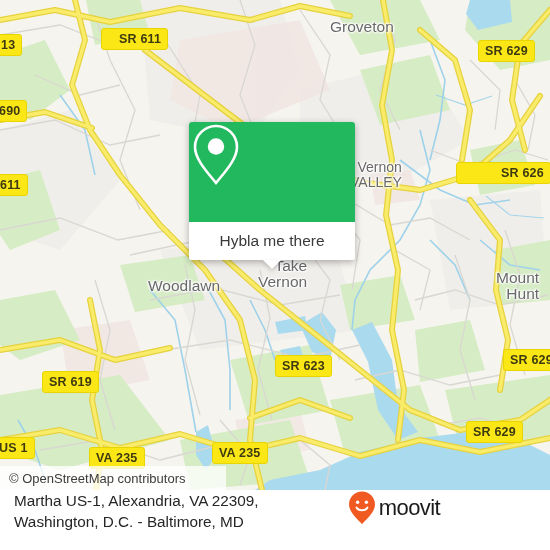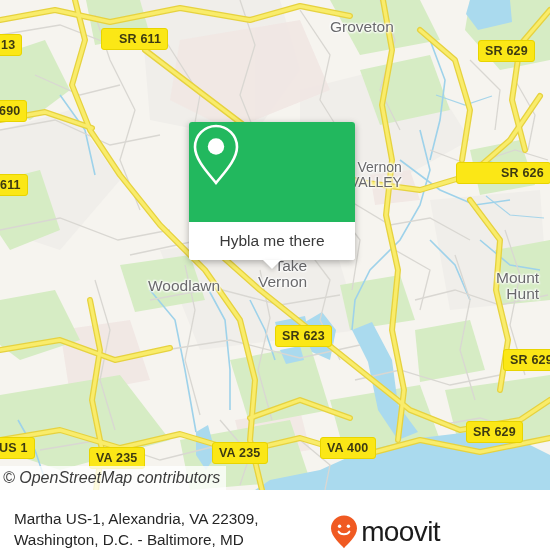--- a/index.html
+++ b/index.html
@@ -29,21 +29,21 @@
     color:#3d3a12;font-size:12.5px;font-weight:700;line-height:1;
     padding:3.5px 6px 4px 6px;white-space:nowrap;letter-spacing:.2px;
   }
 
   
   .attrib{
     position:absolute;left:0;top:466px;width:226px;height:24px;
     background:rgba(255,255,255,.78);
     display:flex;align-items:center;
   }
-  .attrib span{font-size:16px;color:#3c3c3c;padding-left:3px;font-style:italic;}
+  .attrib span{font-size:13px;color:#3c3c3c;padding-left:9px;}
 
   
   .card{
     position:absolute;left:189px;top:122px;width:166px;height:138px;
     background:#fff;border-radius:3px;
     box-shadow:0 2px 7px rgba(0,0,0,.30);
     overflow:visible;
   }
   .card-head{
     height:100px;background:#22b85e;border-radius:3px 3px 0 0;
@@ -57,28 +57,28 @@
   .card-tail{
     position:absolute;left:50%;bottom:-9px;margin-left:-9px;
     width:0;height:0;border-left:9px solid transparent;border-right:9px solid transparent;
     border-top:9px solid #fff;
     filter:drop-shadow(0 2px 2px rgba(0,0,0,.18));
   }
 
   
   .footer{
     position:absolute;left:0;top:490px;width:454px;height:60px;background:#fff;
-    display:flex;align-items:flex-end;gap:40px;
+    display:flex;align-items:flex-start;gap:40px;
   }
   .footer-title{
     flex:1;padding-left:14px;padding-right:6px;
     font-size:15.3px;line-height:21px;color:#262626;
   }
   .logo{display:flex;align-items:center;padding-right:14px;gap:2px;}
-  .logo-word{font-size:28px;line-height:28px;color:#1b1b1b;letter-spacing:-.6px;font-weight:400;}
+  .logo-word{font-size:22px;line-height:28px;color:#1b1b1b;letter-spacing:-.6px;font-weight:400;}
 </style>
 </head>
 <body>
 
 <div id="root">
 
   <div class="map">
 
     <svg width="550" height="490" viewBox="0 0 550 490">
 
@@ -222,27 +222,27 @@
     <div class="place big" style="left:148px;top:278px;">Woodlawn</div>
     <div class="place big" style="left:258px;top:258px;">Take
 Vernon</div>
 
     <div class="shield" style="left:101px;top:28px;padding-left:17px;">SR 611</div>
     <div class="shield" style="left:-6px;top:34px;">13</div>
     <div class="shield" style="left:478px;top:40px;">SR 629</div>
     <div class="shield" style="left:-8px;top:100px;">690</div>
     <div class="shield" style="left:456px;top:162px;padding-left:44px;">SR 626</div>
     <div class="shield" style="left:-7px;top:174px;">611</div>
-    <div class="shield" style="left:275px;top:325px;">SR 623</div>
+    <div class="shield" style="left:275px;top:355px;">SR 623</div>
     <div class="shield" style="left:503px;top:349px;">SR 629</div>
+    <div class="shield" style="left:42px;top:371px;">SR 619</div>
     <div class="shield" style="left:466px;top:421px;">SR 629</div>
     <div class="shield" style="left:-8px;top:437px;">US 1</div>
     <div class="shield" style="left:89px;top:447px;">VA 235</div>
     <div class="shield" style="left:212px;top:442px;">VA 235</div>
-    <div class="shield" style="left:320px;top:437px;">VA 400</div>
 
     <div class="card">
       <div class="card-head">
         <svg width="54" height="66" viewBox="0 0 54 66">
           <path d="M27 4 C15.4 4 6 13.4 6 25 C6 38 20 52 27 61 C34 52 48 38 48 25 C48 13.4 38.6 4 27 4 Z" fill="none" stroke="#ffffff" stroke-width="2.6"></path>
           <circle cx="27" cy="24.5" r="8.2" fill="#ffffff"></circle>
         </svg>
       </div>
       <div class="card-foot">
         <span>Hybla me there</span>

